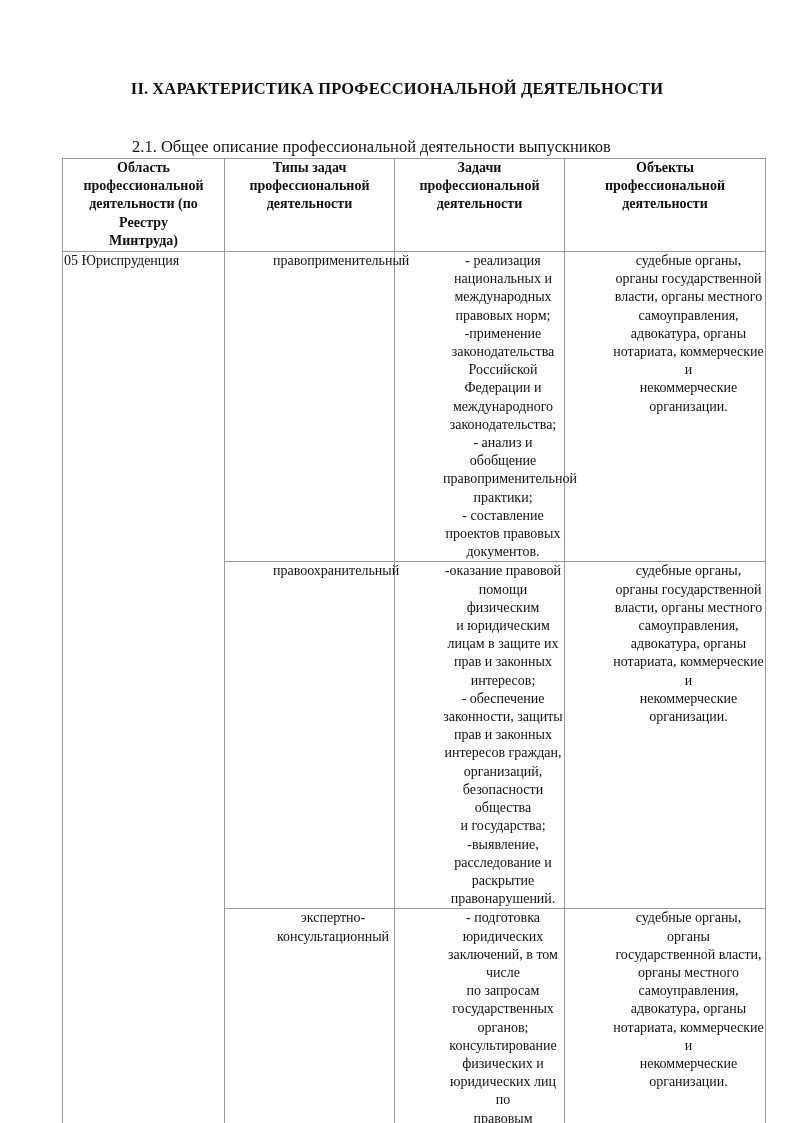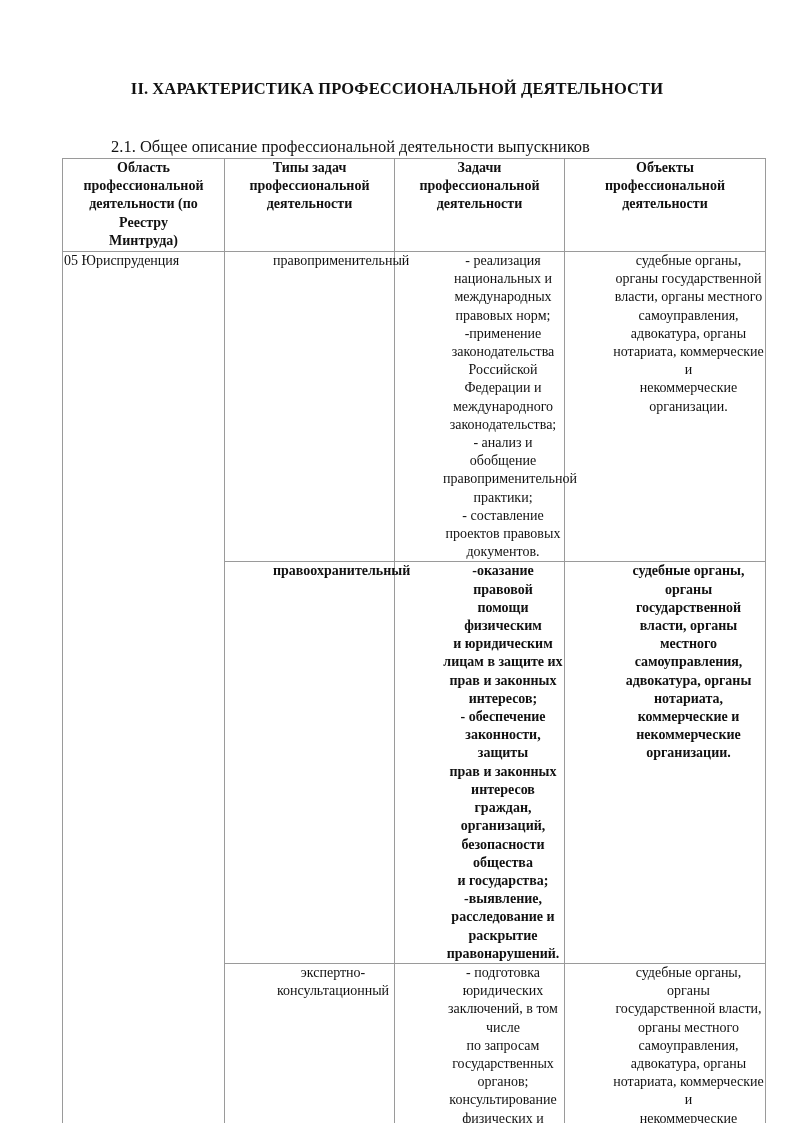--- a/index.html
+++ b/index.html
@@ -1,31 +1,31 @@
 <!DOCTYPE html>
 <html><head>
 <meta charset="utf-8">
 <style>
   html, body { margin: 0; padding: 0; background: #ffffff; }
   body { width: 794px; height: 1123px; position: relative; overflow: hidden;
          font-family: "Liberation Serif", "DejaVu Serif", serif; color: #111; }
   .title { position: absolute; left: 0; width: 794px; top: 78px; text-align: center;
            font-weight: bold; font-size: 16.5px; line-height: 21px; letter-spacing: 0.1px; }
   .title .l2 { display: block; }
-  .subtitle { position: absolute; left: 111px; top: 137px; font-size: 16.5px; line-height: 20px; }
+  .subtitle { position: absolute; left: 132px; top: 137px; font-size: 16.5px; line-height: 20px; }
   table { position: absolute; left: 62px; top: 158px; border-collapse: collapse;
           table-layout: fixed; width: 703px; }
   col.c1 { width: 162px; } col.c2 { width: 170px; } col.c3 { width: 170px; } col.c4 { width: 201px; }
   td, th { border: 1px solid #9a9a9a; vertical-align: top; padding: 0 1px;
            font-size: 14px; line-height: 18.2px; white-space: pre-line; }
   th { font-weight: bold; text-align: center; height: 92px; }
   td.c1 { text-align: left; }
   td.c2, td.c3, td.c4 { text-align: center; padding-left: 48px; }
   tr.r1 td { height: 295px; }
-  tr.r2 td { height: 305px; font-weight: bold; }
+  tr.r2 td { height: 305px; }
   tr.r3 td { height: 185px; }
   table { border-left: 1px solid #333; border-right: 1px solid #333; border-bottom: 2px solid #222; border-top: 1px solid #555; }
 </style>
 </head>
 <body>
 
 <div class="title">
   <span class="l2">II. ХАРАКТЕРИСТИКА ПРОФЕССИОНАЛЬНОЙ ДЕЯТЕЛЬНОСТИ</span>
 </div>
 

